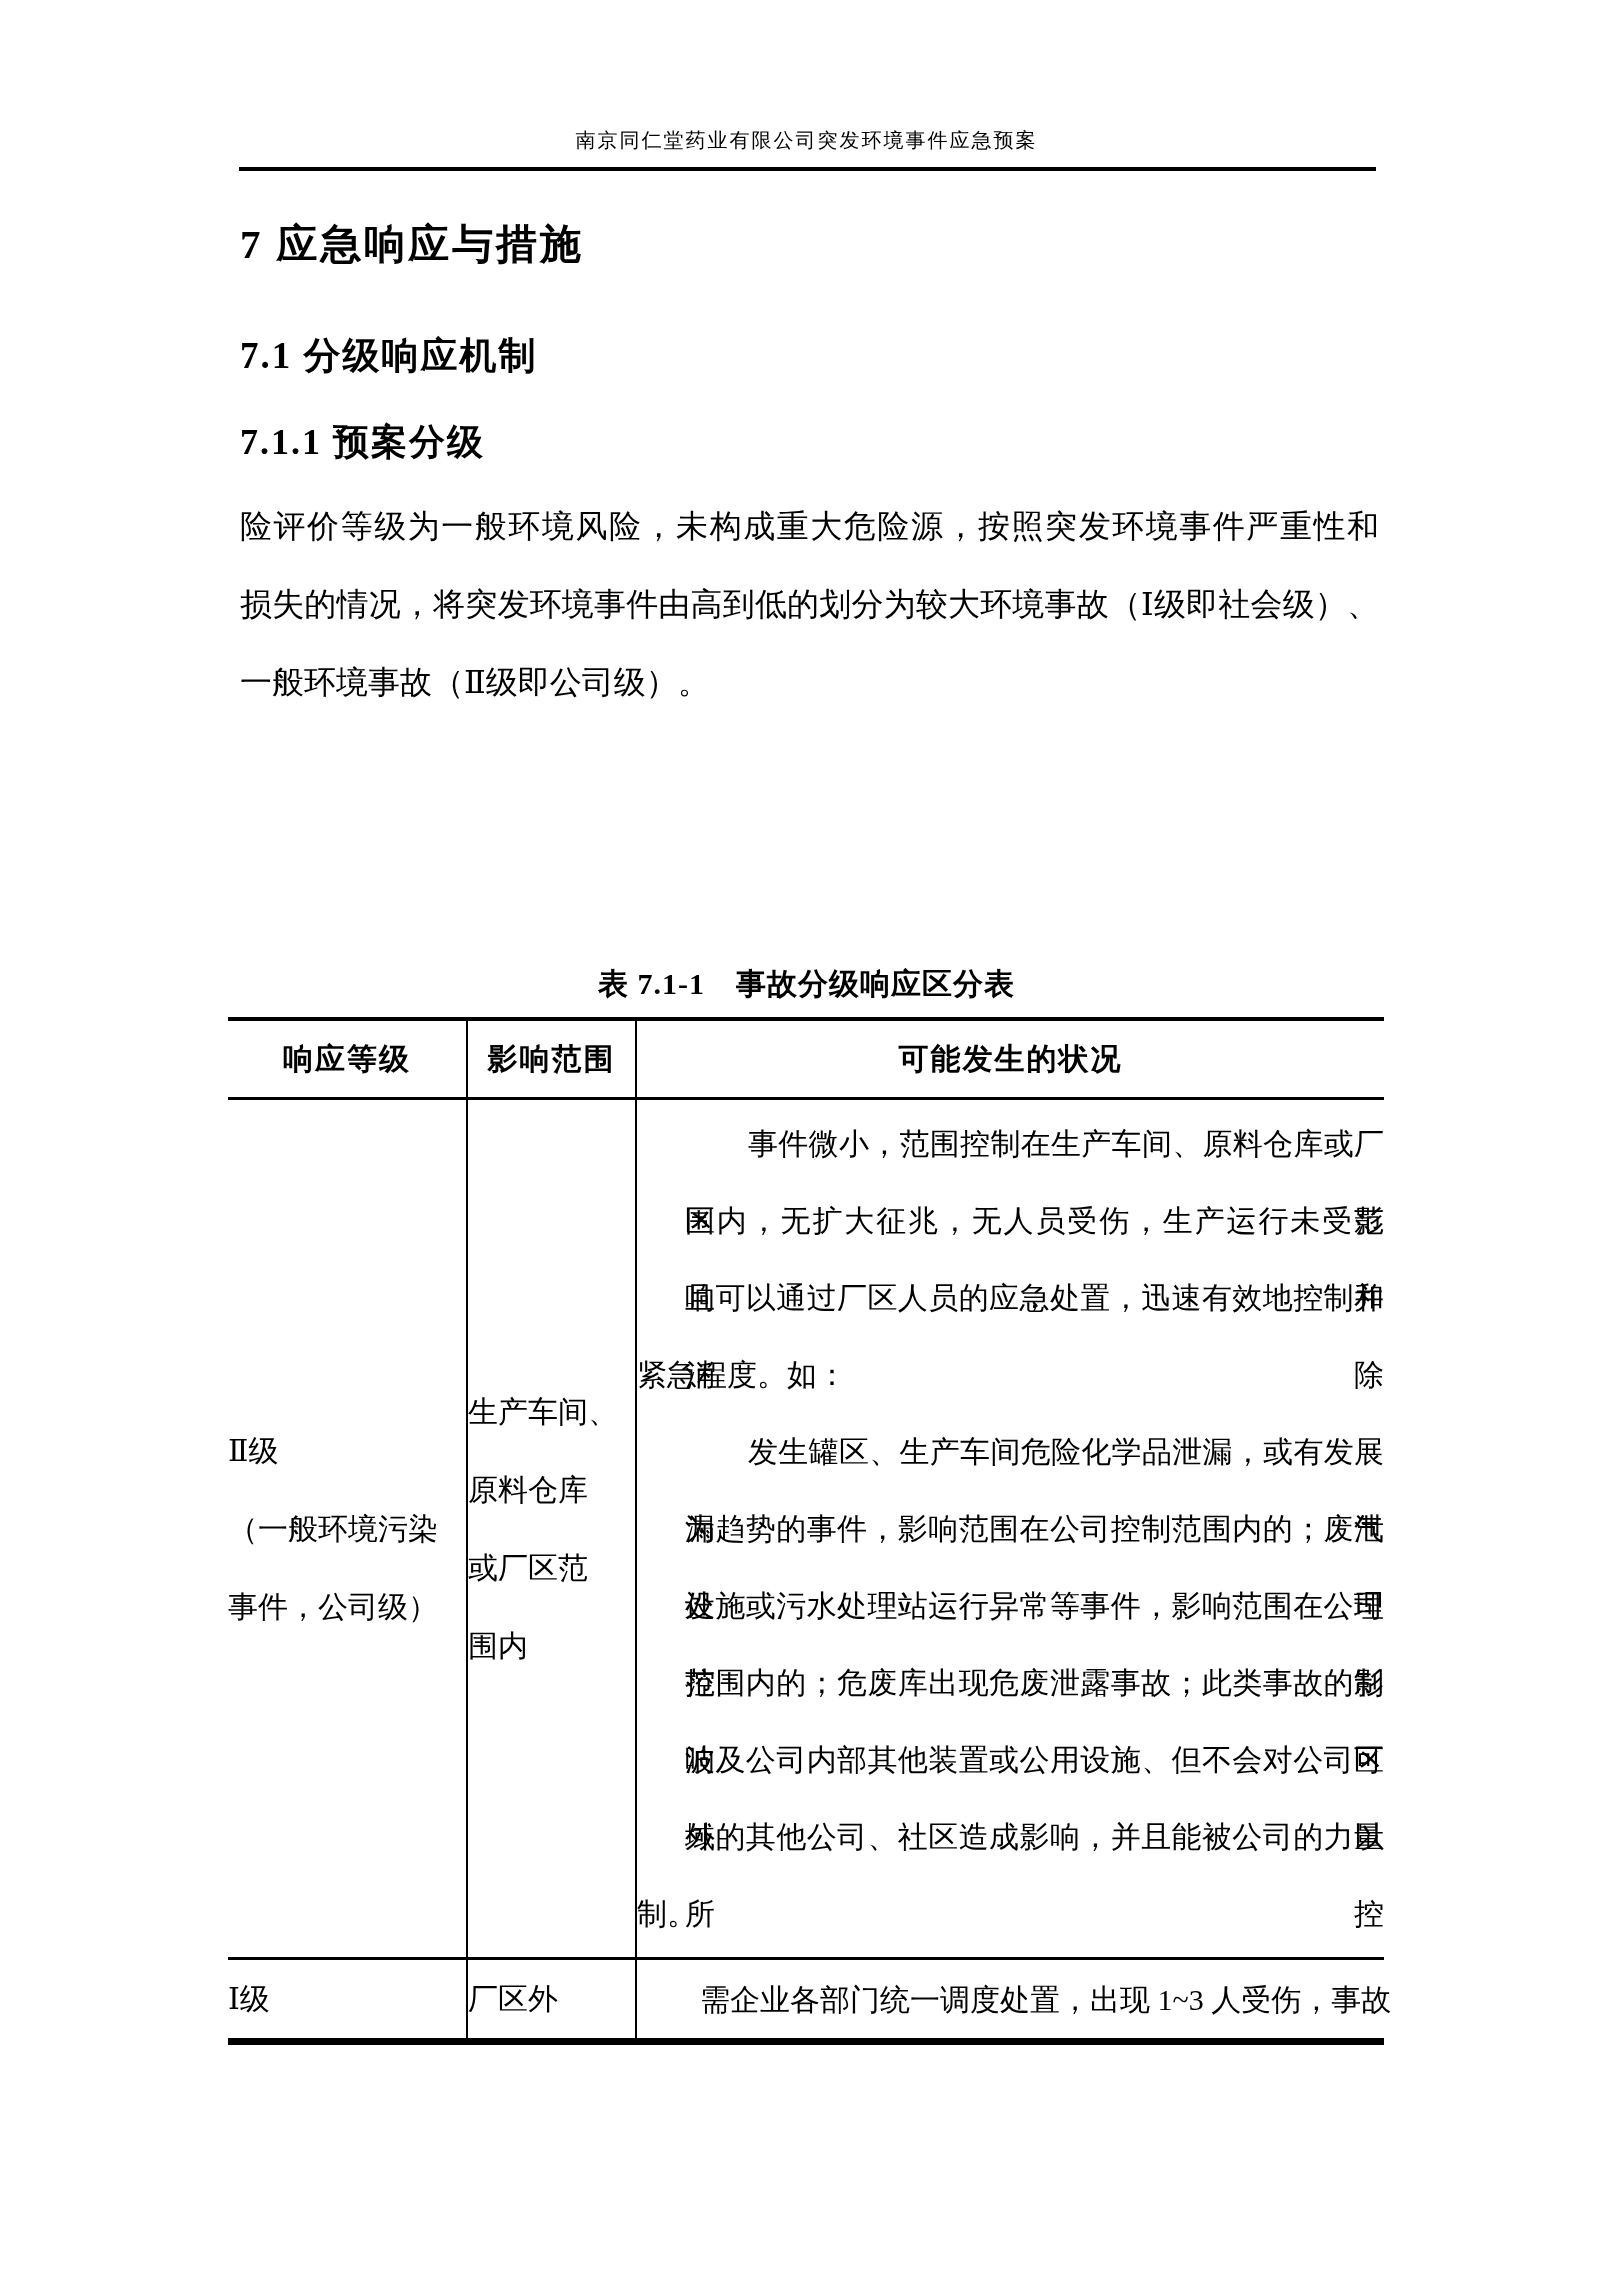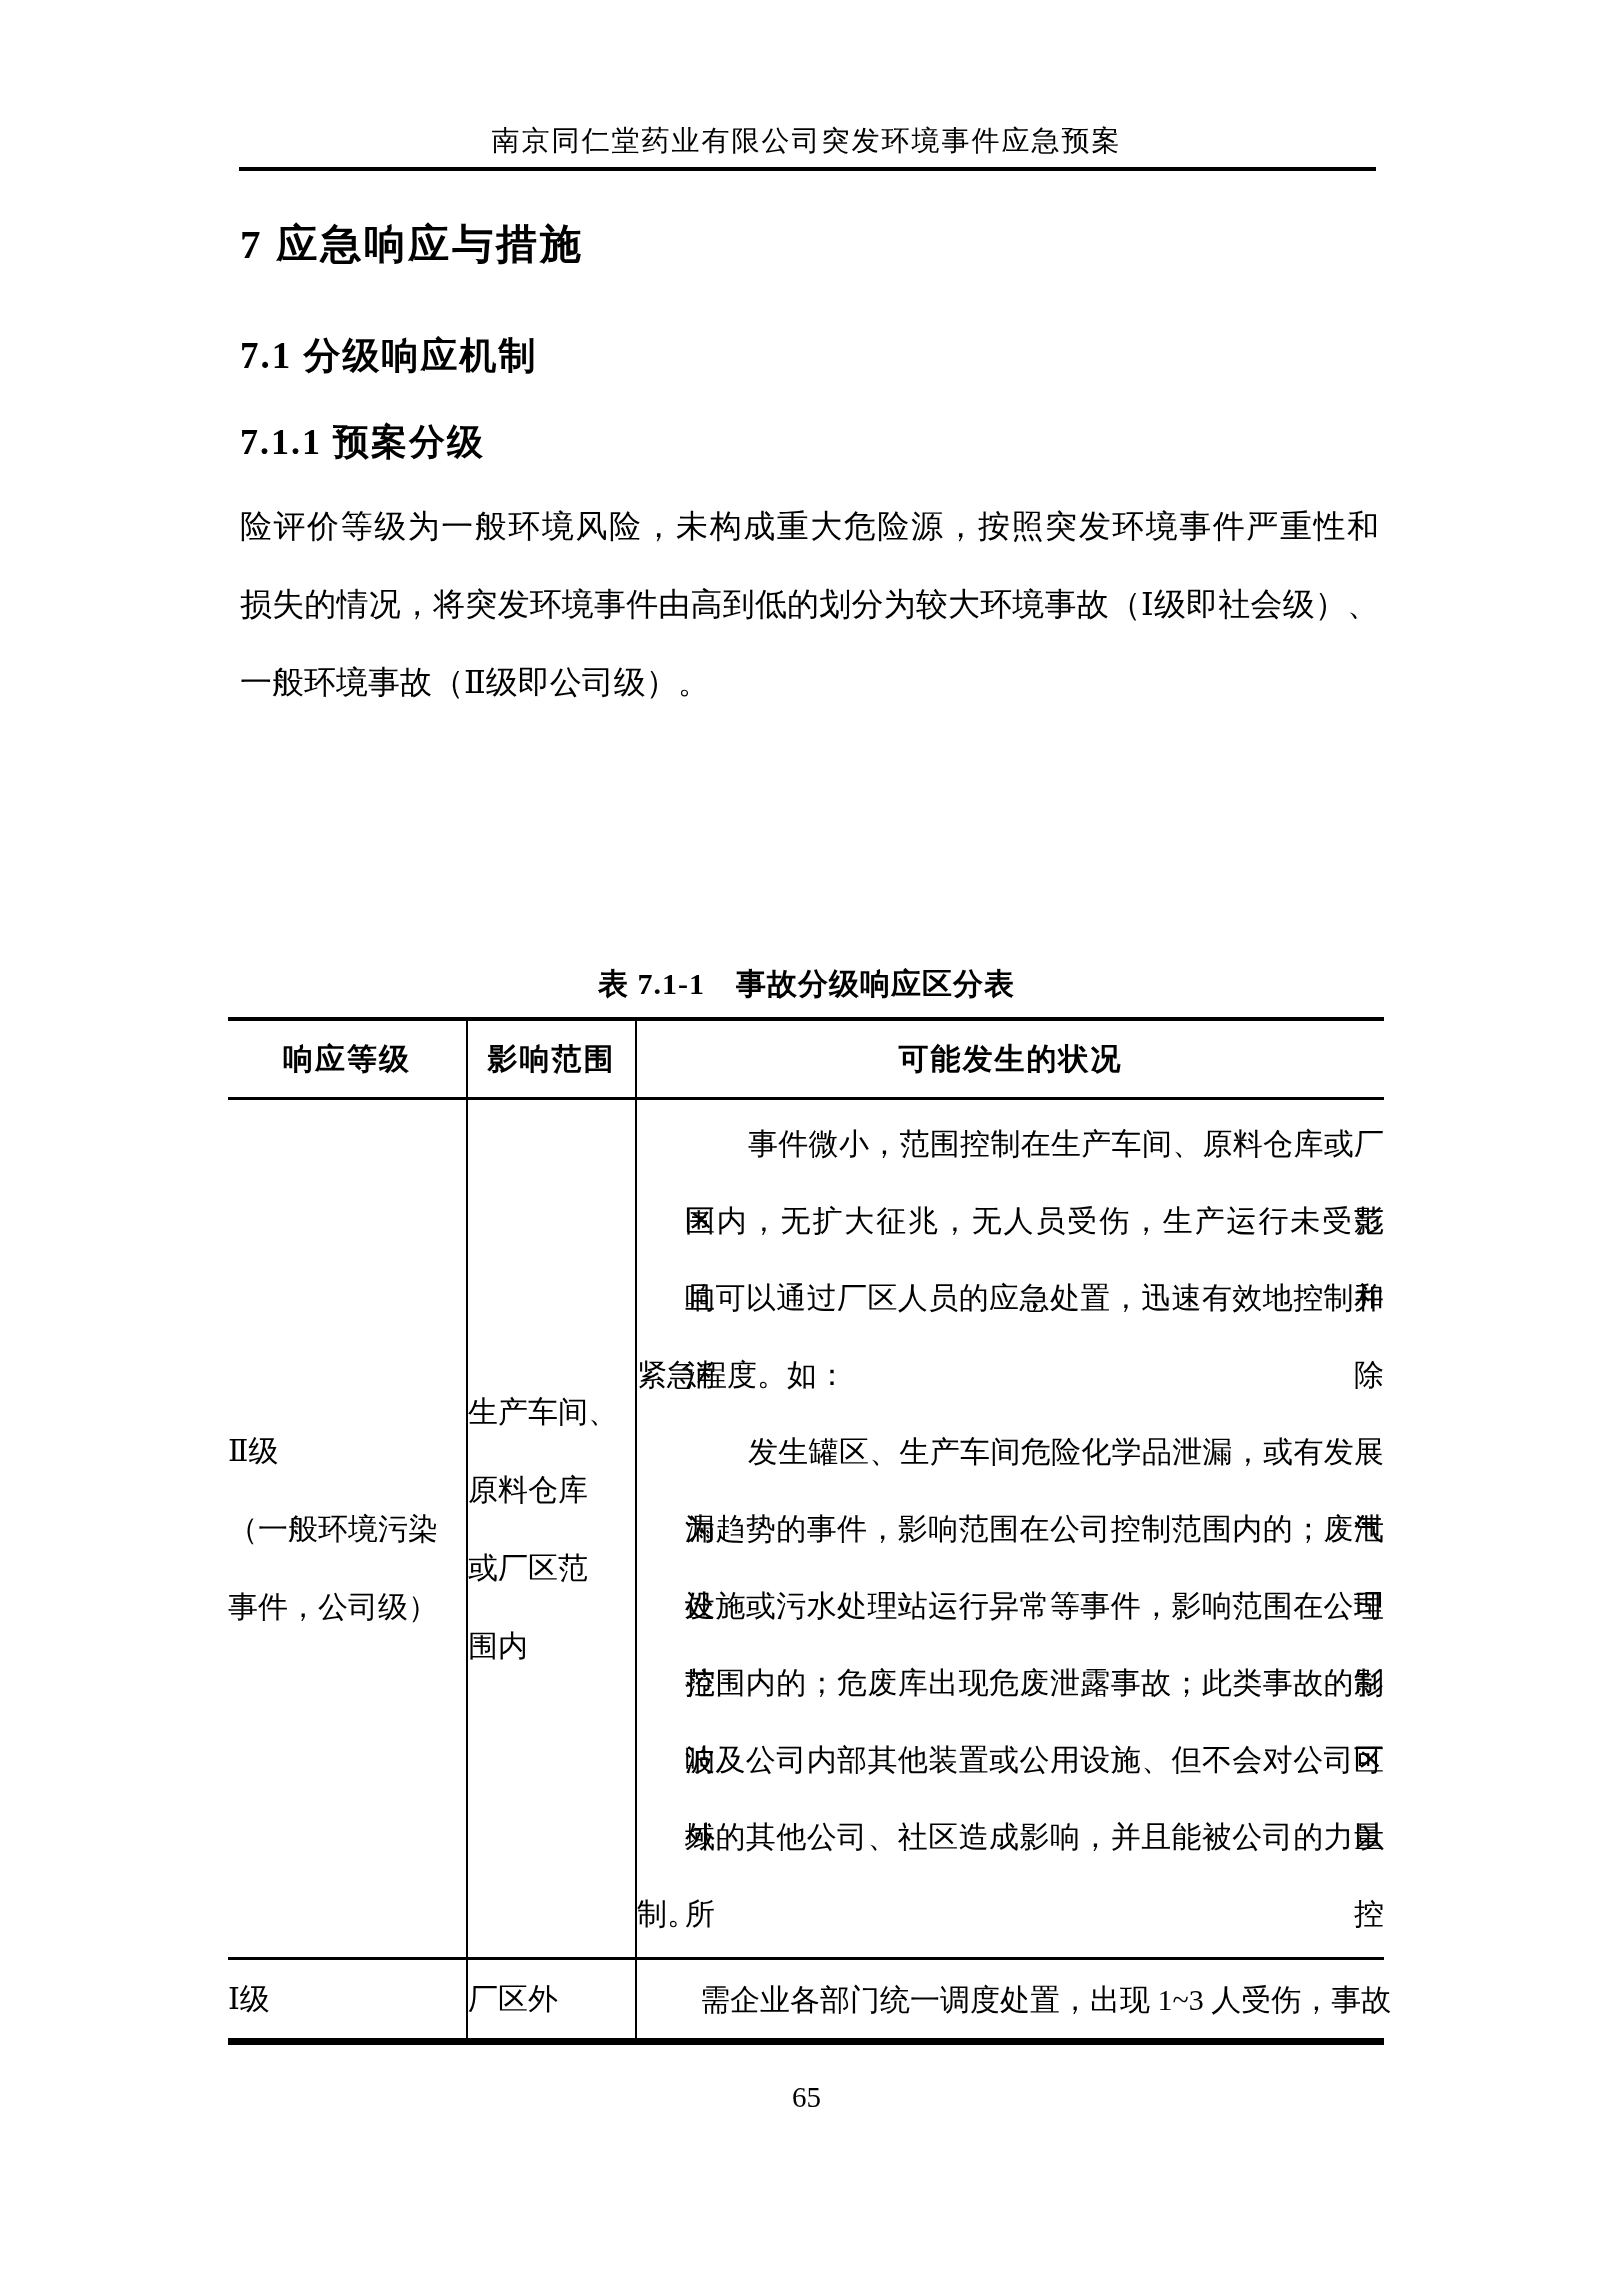--- a/index.html
+++ b/index.html
@@ -12,21 +12,21 @@
     font-family: "Liberation Serif", "DejaVu Serif", serif;
     overflow: hidden;
     margin: 0 auto;
   }
   .abs { position: absolute; }
 
   
   .doc-header-title {
     top: 123px; left: 0; width: 100%;
     text-align: center;
-    font-size: 28px; line-height: 35px;
+    font-size: 20px; line-height: 35px;
     letter-spacing: 2px;
   }
   .doc-header-rule {
     top: 167px; left: 239px; width: 1137px; height: 3.9px;
     background: #000;
   }
 
   
   .h1 { top: 218px; left: 240px; font-size: 41px; line-height: 53px; font-weight: bold; letter-spacing: 2.9px; }
   .h2 { top: 331px; left: 240px; font-size: 37px; line-height: 49px; font-weight: bold; letter-spacing: 2px; }
@@ -151,16 +151,15 @@
         <td class="cell-center">
           <div class="cell-line">厂区外</div>
         </td>
         <td class="cell-desc">
           <div class="desc-line ind">需企业各部门统一调度处置，出现 1~3 人受伤，事故</div>
         </td>
       </tr>
     </tbody>
   </table>
 
-  <div class="abs page-number">65</div>
 
 </div>
 
 
 </body></html>

